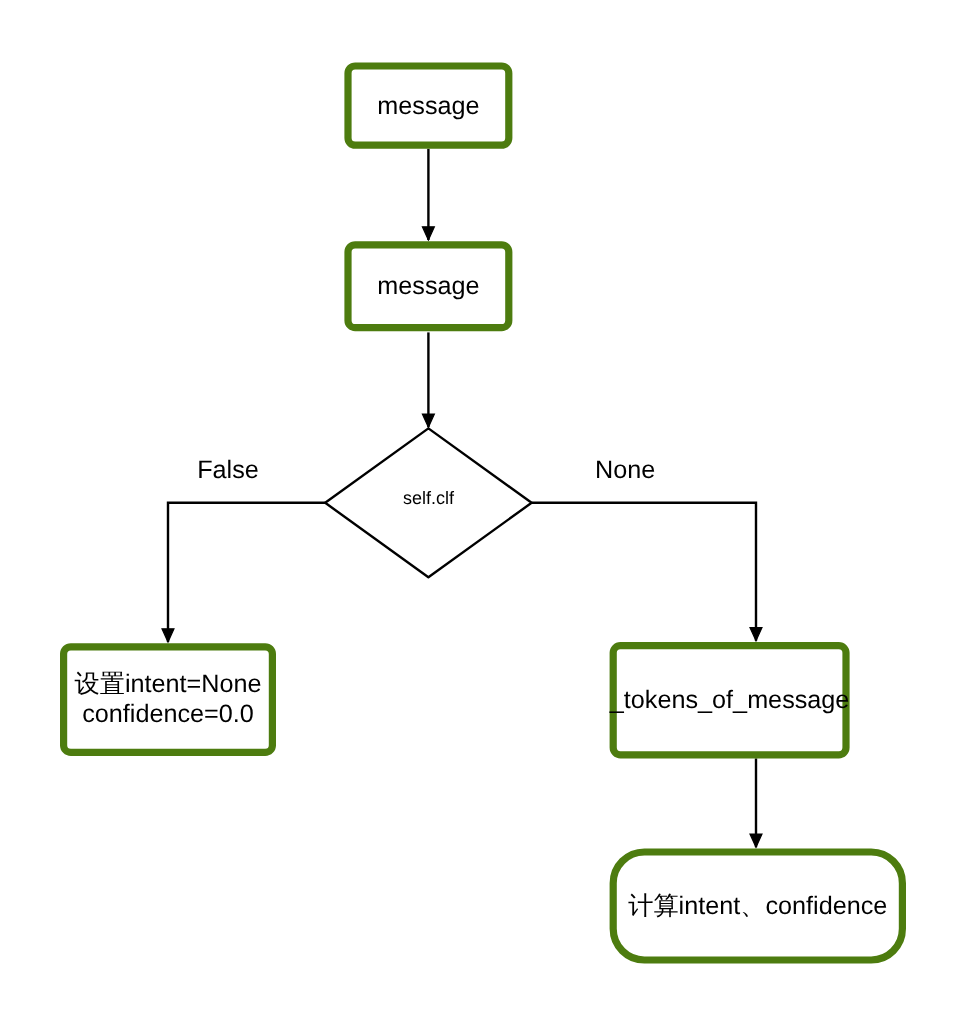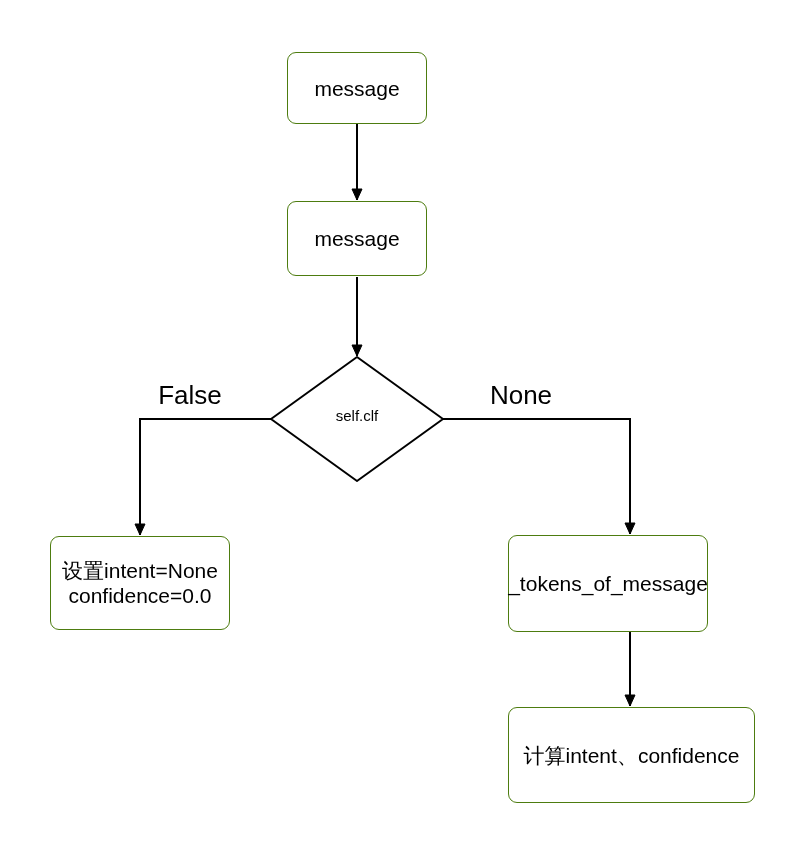--- a/index.html
+++ b/index.html
@@ -22,41 +22,41 @@
     top: 0;
   }
   .node {
     position: absolute;
     box-sizing: border-box;
     display: flex;
     align-items: center;
     justify-content: center;
     text-align: center;
     background: #ffffff;
-    border: 1px solid #4d7c0f;
+    border: 6px solid #4d7c0f;
     border-radius: 9px;
     font-size: 21px;
     line-height: 25px;
   }
   .node-message { left: 287px; top: 52px;  width: 140px; height: 72px; }
   .node-process { left: 287px; top: 201px; width: 140px; height: 75px; }
   .node-set-default { left: 50px;  top: 536px; width: 180px; height: 94px; white-space: pre-line; }
   .node-tokens { left: 508px; top: 535px; width: 200px; height: 97px; }
-  .node-calc   { left: 508px; top: 707px; width: 247px; height: 96px; white-space: nowrap; }
+  .node-calc   { left: 508px; top: 707px; width: 247px; height: 96px; white-space: nowrap; border-radius: 29px; }
   .diamond-label {
     position: absolute;
     left: 287px; top: 407px; width: 140px;
     text-align: center;
     font-size: 15px;
   }
   .edge-label {
     position: absolute;
     width: 80px;
     text-align: center;
-    font-size: 26px;
+    font-size: 21px;
   }
   .edge-label-false { left: 150px; top: 380px; }
   .edge-label-true  { left: 481px; top: 380px; }
 </style>
 </head>
 <body>
 
 <div class="canvas">
 
   <svg class="connector-layer" width="806" height="854" viewBox="0 0 806 854">

